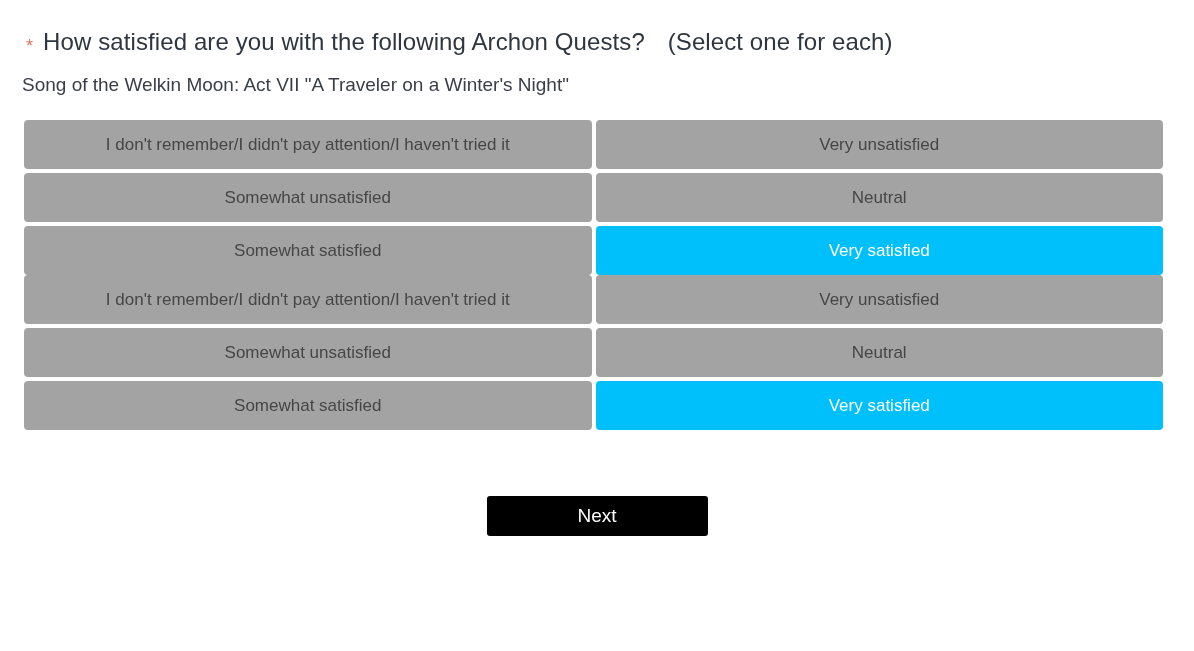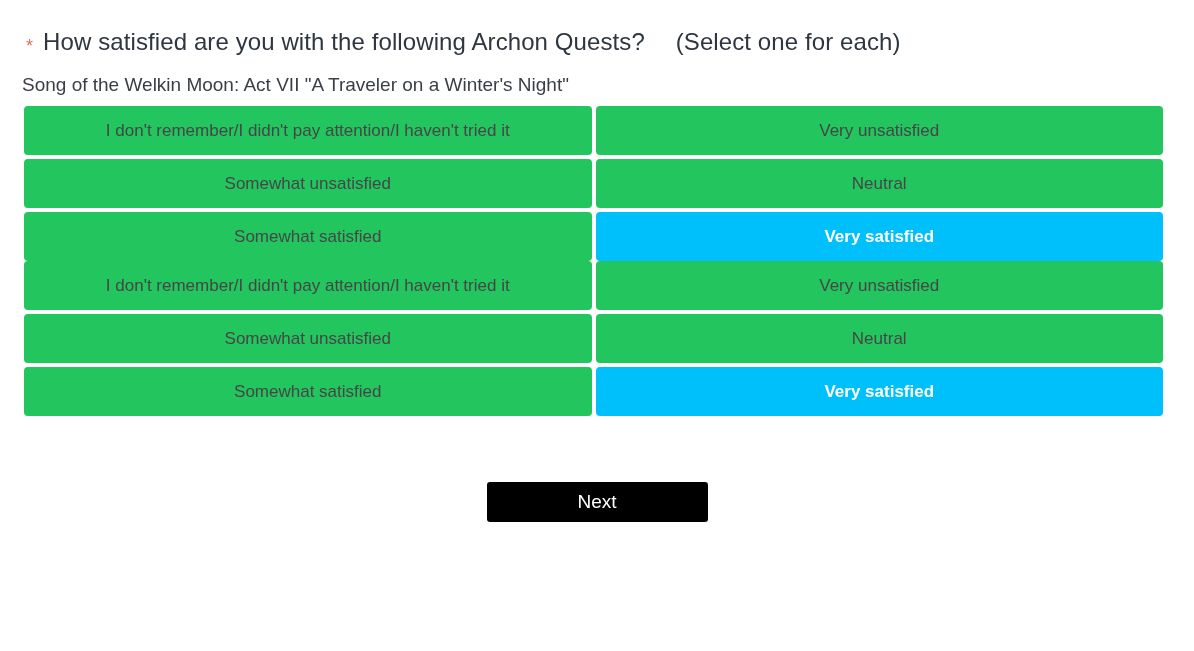--- a/index.html
+++ b/index.html
@@ -38,45 +38,45 @@
     font-size: 18px;
     margin-right: 10px;
     line-height: 1;
     position: relative;
     top: 2px;
   }
   .question-title {
     white-space: nowrap;
   }
   .question-title .hint {
-    margin-left: 24px;
+    margin-left: 16px;
   }
 
   .matrix-group {
     margin: 0;
   }
   .group-label {
     font-size: 19px;
     color: #3a3f47;
-    padding: 16px 0 9px 22px;
+    padding: 16px 0 23px 22px;
     line-height: 1.25;
   }
   .group-label.second {
     padding-top: 22px;
   }
 
   .options-grid {
     display: grid;
     grid-template-columns: 1fr 1fr;
     gap: 4px 4px;
     margin: 0 31px 0 24px;
   }
 
   .option {
-    background: #22c55e;
+    background: #a3a3a3;
     color: #464646;
     border: none;
     border-radius: 4px;
     height: 49px;
     display: flex;
     align-items: center;
     justify-content: center;
     font-family: "Liberation Sans", sans-serif;
     font-size: 17px;
     line-height: 1;
@@ -84,21 +84,20 @@
     cursor: pointer;
     padding: 0 6px;
     box-sizing: border-box;
     user-select: none;
     white-space: nowrap;
     overflow: hidden;
   }
   .option.selected {
     background: #00c0fb;
     color: #ffffff;
-    font-weight: bold;
   }
 
   .footer {
     display: flex;
     justify-content: center;
     align-items: center;
     margin-top: 66px;
   }
   .next-button {
     background: #000000;

